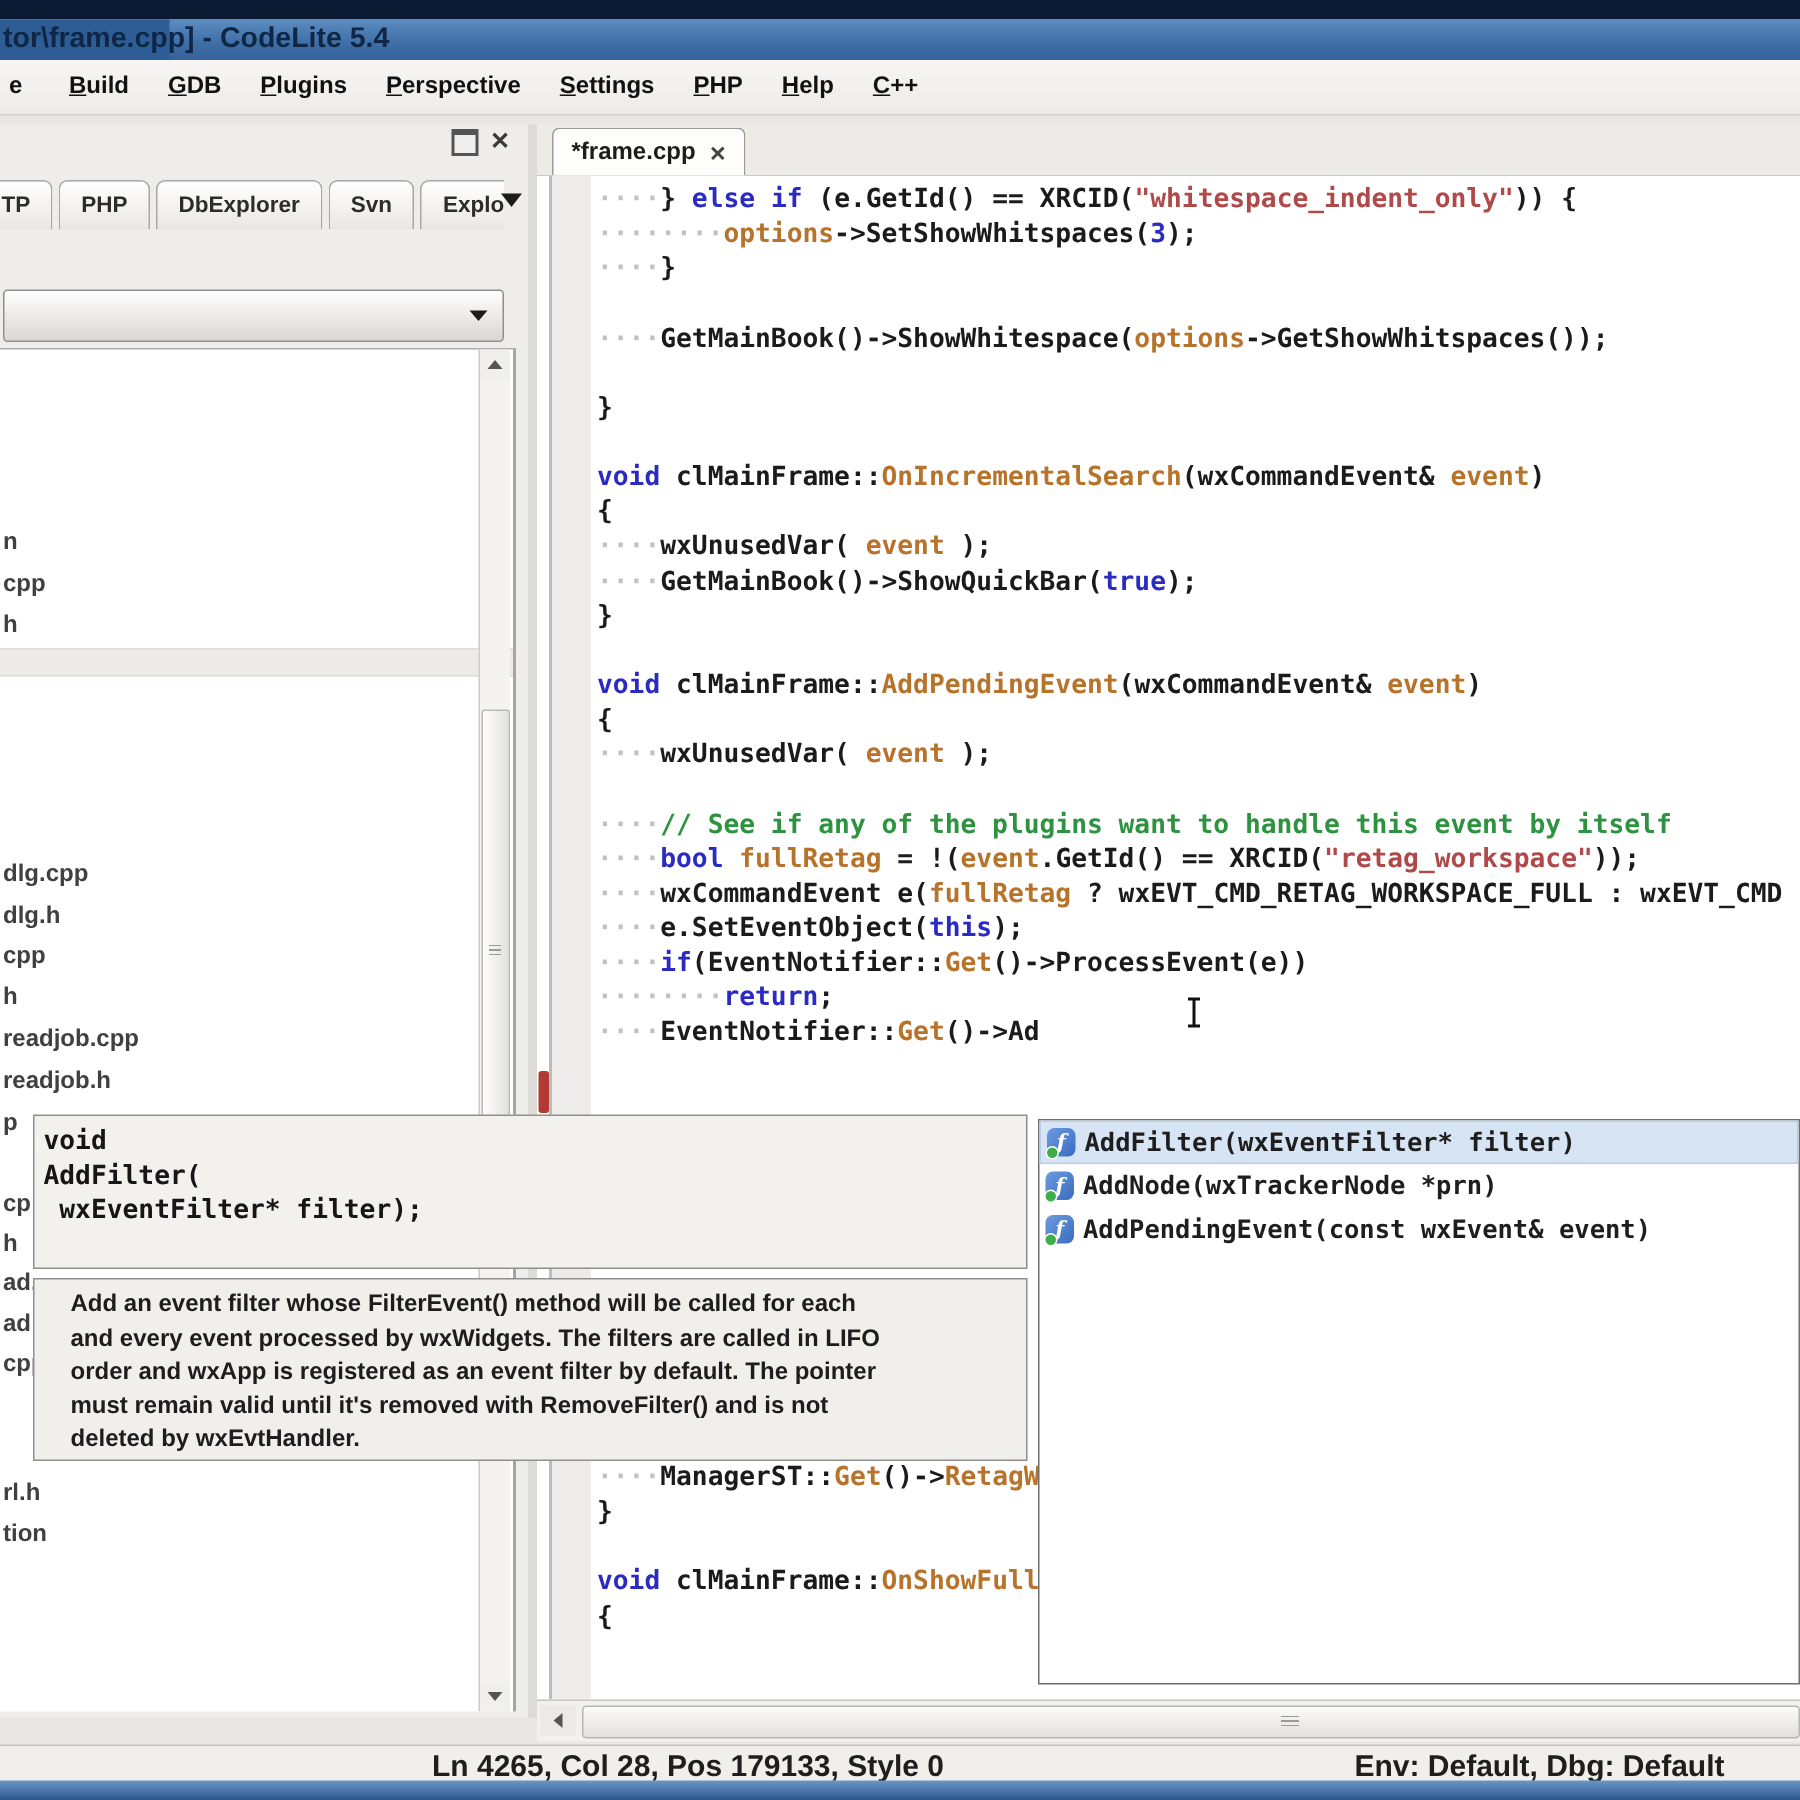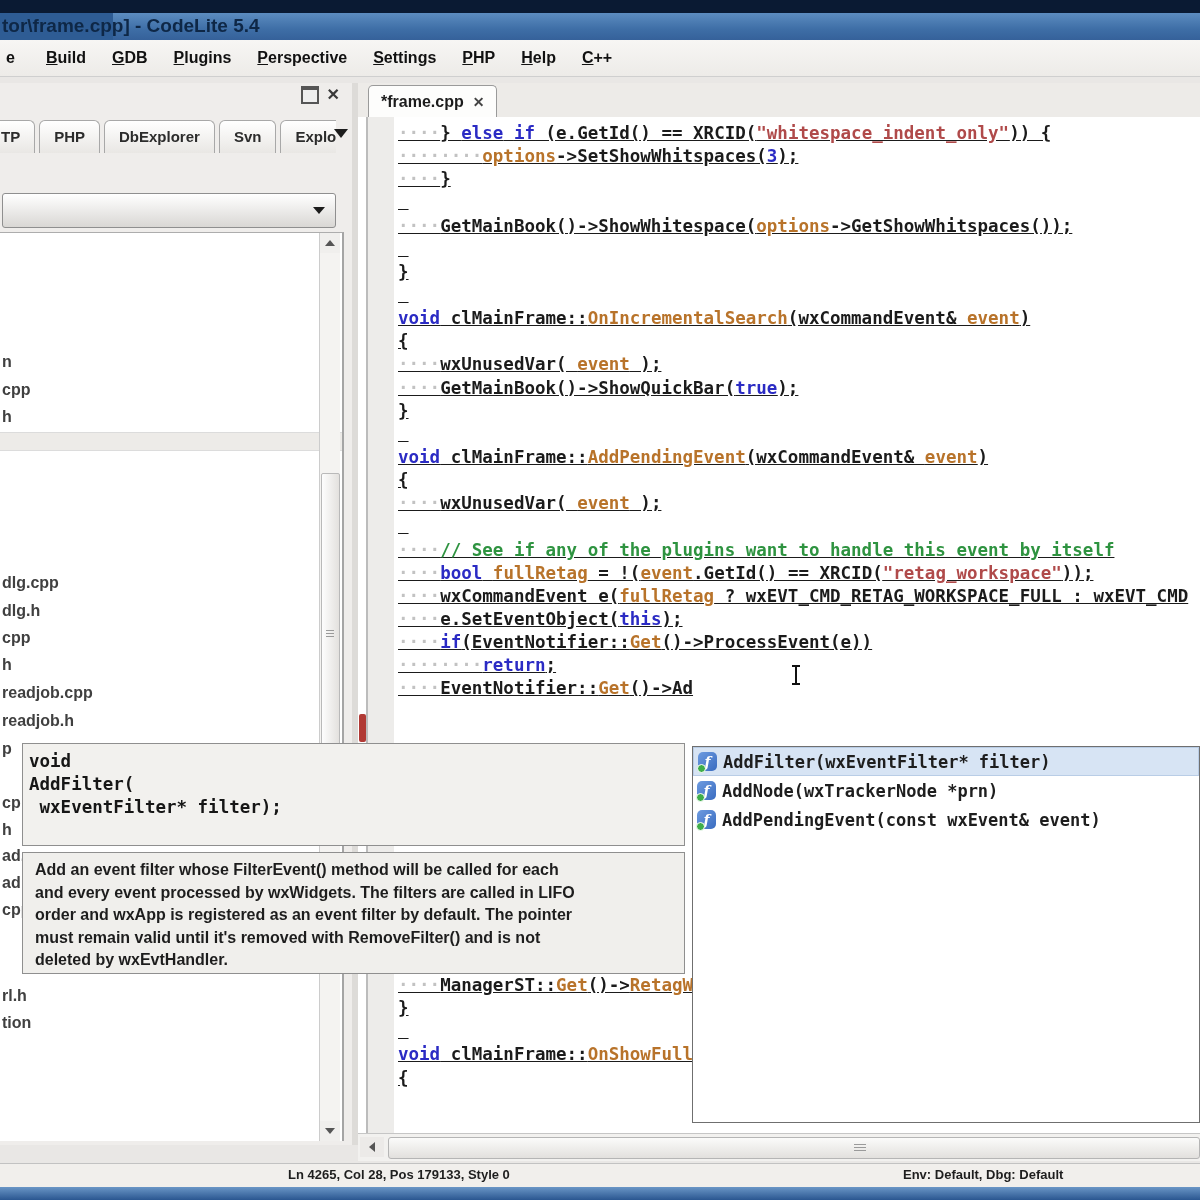--- a/index.html
+++ b/index.html
@@ -59,52 +59,52 @@
     background:#edebe8;border-bottom:5px solid #0c4a6e;}
   .editor-tab{position:absolute;left:10px;bottom:0;height:31px;padding:0 12px;
     background:#fdfdfc;border:1px solid #9a9a9a;border-bottom:none;border-radius:5px 5px 0 0;
     display:flex;align-items:center;gap:9px;font-size:16px;font-weight:700;color:#1c1c1c;}
   .tab-close{font-size:14px;font-weight:bold;color:#444;}
   .editor-body{position:absolute;left:0;top:34px;width:100%;height:1016px;background:#ffffff;overflow:hidden;}
   .fold-margin{position:absolute;left:10px;top:0;width:26px;height:100%;background:#edecea;}
   .margin-line{position:absolute;left:8px;top:0;width:2px;height:100%;background:#bcbcbc;}
   .red-marker{position:absolute;left:1px;top:597px;width:7px;height:28px;background:#b13a35;border-radius:2px;}
   .code{position:absolute;left:40px;font:700 17.5px "DejaVu Sans Mono",monospace;color:var(--def);}
-  .cl{height:23.15px;line-height:23.15px;white-space:pre;text-decoration:underline;}
+  .cl{height:23.15px;line-height:23.15px;white-space:pre;}
   .c-kw{color:var(--kw);} .c-id{color:var(--id);} .c-str{color:var(--str);}
   .c-com{color:var(--com);} .c-ws{color:var(--ws);} .c-def{color:var(--def);}
   .ibeam{position:absolute;left:431px;top:547px;}
   .editor-hscroll{position:absolute;left:0;top:1050px;width:100%;height:27px;
     background:#f2f1ef;border-top:1px solid #c6c6c6;}
   .hs-btn{position:absolute;left:2px;top:3px;width:24px;height:20px;background:#eceae8;
     display:flex;align-items:center;justify-content:center;}
   .hs-thumb{position:absolute;left:30px;right:0;top:3px;height:20px;
     background:linear-gradient(#fbfbfa,#e2e0dd);border:1px solid #b5b5b5;border-radius:3px;}
   .hs-grip{position:absolute;left:465px;top:6px;width:12px;height:8px;
     background:repeating-linear-gradient(#9a9a9a 0 1px,transparent 1px 3px);}
   
   .sig-tooltip{position:absolute;left:22px;top:743px;width:663px;height:103px;
     background:#f2f1ee;border:1px solid #8f8f8f;box-sizing:border-box;padding:6px 0 0 6px;z-index:50;}
   .sig-line{font:700 17.5px "DejaVu Sans Mono",monospace;color:#161616;height:23px;line-height:23px;white-space:pre;}
   .doc-tooltip{position:absolute;left:22px;top:852px;width:663px;height:122px;
-    background:#f0efec;border:1px solid #8f8f8f;box-sizing:border-box;padding:6px 12px;z-index:50;}
+    background:#f0efec;border:1px solid #8f8f8f;box-sizing:border-box;padding:6px 24px;z-index:50;}
   .doc-line{font-size:16px;font-weight:700;color:#1d1d1d;height:22.6px;line-height:22.6px;white-space:nowrap;}
   .ac-popup{position:absolute;left:692px;top:746px;width:508px;height:377px;
     background:#ffffff;border:1px solid #6f6f6f;box-sizing:border-box;z-index:40;overflow:hidden;}
   .ac-row{height:29px;display:flex;align-items:center;gap:6px;padding-left:4px;
     font:700 17px "DejaVu Sans Mono",monospace;color:#1e1e1e;white-space:nowrap;}
   .ac-row.selected{background:var(--sel);border:1px solid #b9cde6;box-sizing:border-box;}
   .ac-icon{position:relative;flex:0 0 auto;width:19px;height:19px;border-radius:5px;
     background:linear-gradient(135deg,#6d9be0,var(--icf));color:#fff;
     font:italic 700 14px "DejaVu Serif",serif;display:flex;align-items:center;justify-content:center;}
   .ac-icon i{position:absolute;left:-1px;bottom:-2px;width:7px;height:7px;border-radius:50%;
     background:#3fae4a;border:1px solid #fff;}
   
   .statusbar{position:absolute;left:0;top:1163px;width:1200px;height:24px;
-    background:#f1efec;border-top:1px solid #c2c2c2;font-size:13px;font-weight:700;color:#1e1e1e;}
+    background:#f1efec;border-top:1px solid #c2c2c2;font-size:20px;font-weight:700;color:#1e1e1e;}
   .status-left{position:absolute;left:288px;top:3px;white-space:nowrap;}
   .status-right{position:absolute;left:903px;top:3px;white-space:nowrap;}
   .bottom-strip{position:absolute;left:0;top:1187px;width:1200px;height:13px;
     background:linear-gradient(#6a96c6,#2a5690);}
 </style>
 </head>
 <body>
 
 <div class="titlebar-top"></div>
 <div class="titlebar">

